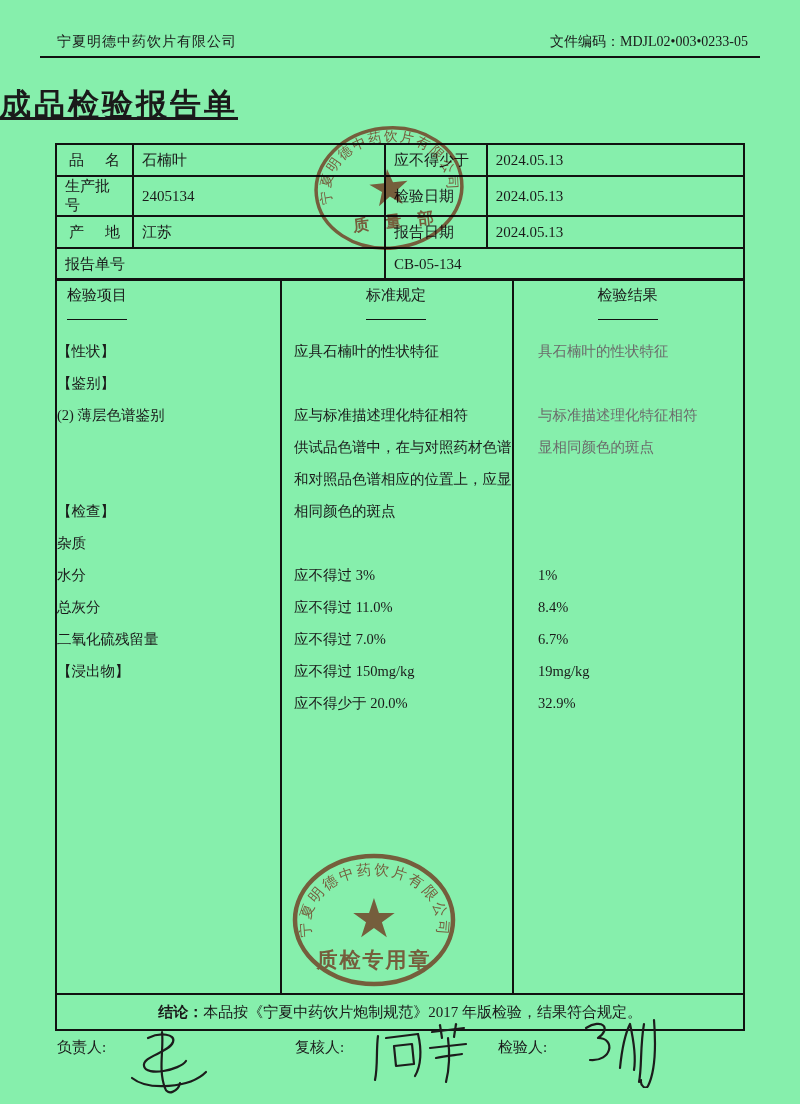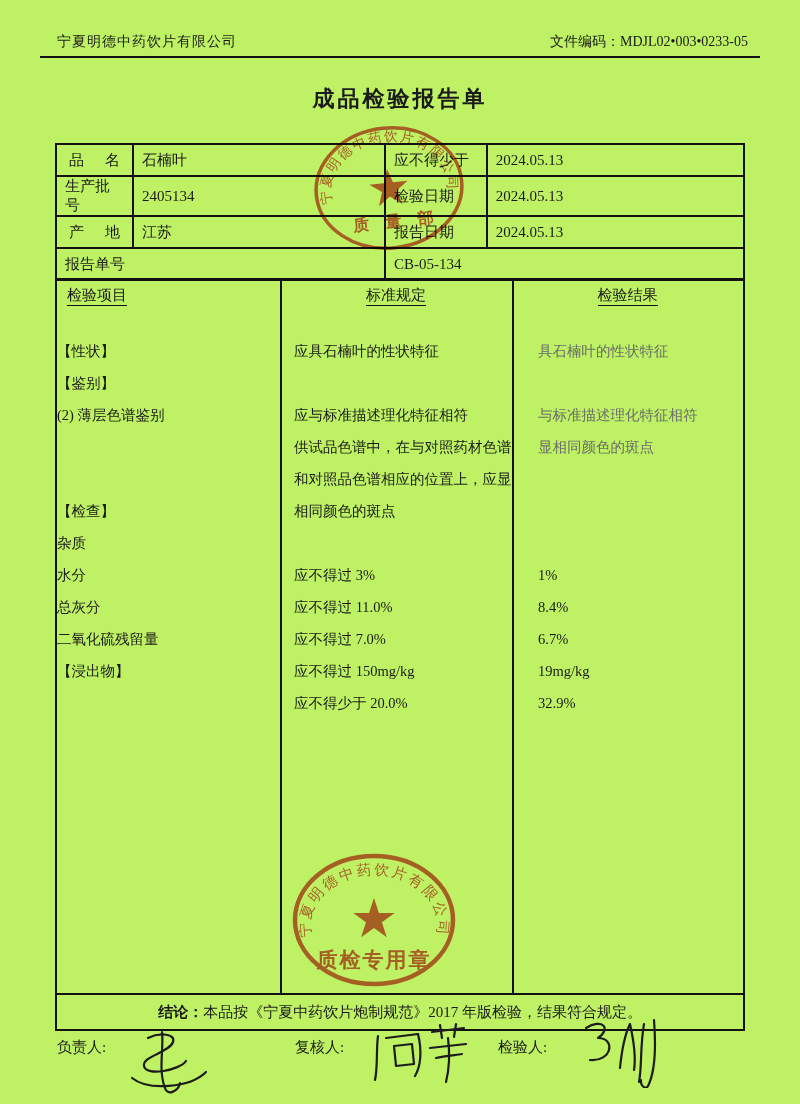--- a/index.html
+++ b/index.html
@@ -1,40 +1,40 @@
 <!DOCTYPE html>
 <html><head>
 <meta charset="utf-8">
 <style>
   * { margin:0; padding:0; box-sizing:border-box; }
   html,body { background:#888; }
   .page {
-    position:relative; width:800px; height:1104px; background:#bef264;
+    position:relative; width:800px; height:1104px; background:#86efac;
     font-family:"Liberation Serif","DejaVu Serif",serif; color:#1a1a1a;
     overflow:hidden; margin:0 auto;
   }
   
   .hdr-company { position:absolute; left:57px; top:33px; font-size:14px; letter-spacing:1px; }
   .hdr-code { position:absolute; right:52px; top:33px; font-size:14px; }
   .hdr-rule { position:absolute; left:40px; top:56px; width:720px; height:2px; background:#111; }
   
-  .title { position:absolute; left:0; top:84px; width:100%; text-align:center;
-           font-size:22px; font-weight:bold; letter-spacing:3px; }
+  .title { position:absolute; left:0; top:84px; width:100%; 
+           font-size:31px; font-weight:bold; letter-spacing:3px;text-decoration:underline; }
   
   .info-table { position:absolute; left:55px; top:143px; width:690px; border-collapse:collapse; }
   .info-table td { border:2px solid #111; height:32px; font-size:15px; padding:0 8px; }
   .split-label { display:flex; justify-content:space-between; padding:0 4px; }
   
   .main-table { position:absolute; left:55px; top:278px; width:690px; height:753px;
                 border:2px solid #111; }
   .vdiv { position:absolute; top:0; width:2px; height:715px; background:#111; }
   .vdiv1 { left:223px; } .vdiv2 { left:455px; }
   .mt-headrow { position:absolute; top:6px; left:0; width:100%; height:24px; font-size:15px; }
   .mt-h { position:absolute; top:0; }
-  .mt-h span { border-bottom:1.5px solid #111; padding-bottom:2px;text-align:center; }
+  .mt-h span { border-bottom:1.5px solid #111; padding-bottom:16px;text-align:center; }
   .mt-h1 { left:10px; } .mt-h2 { left:223px; width:232px; text-align:center; }
   .mt-h3 { left:455px; width:231px; text-align:center; }
   .mt-col { position:absolute; top:55px; font-size:14.5px; }
   .mt-col .ln { height:32px; line-height:32px; white-space:nowrap; }
   .mt-c1 { left:0; width:223px; }
   .mt-c2 { left:225px; width:230px; padding-left:12px; }
   .mt-c3 { left:457px; width:229px; padding-left:24px; }
   .gray { color:#6b6b6b; }
   .conclusion { position:absolute; left:0; bottom:0; width:100%; height:36px;
                 border-top:2px solid #111; text-align:center; line-height:34px; font-size:15px; }

